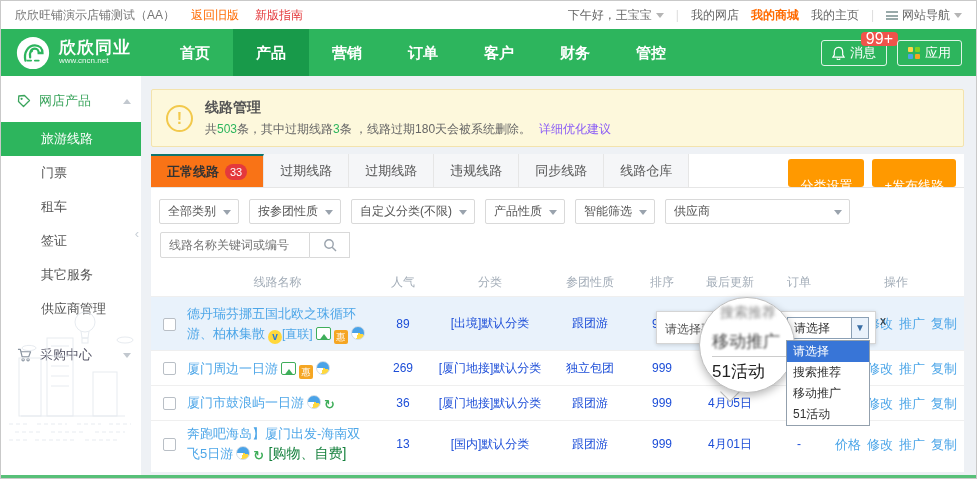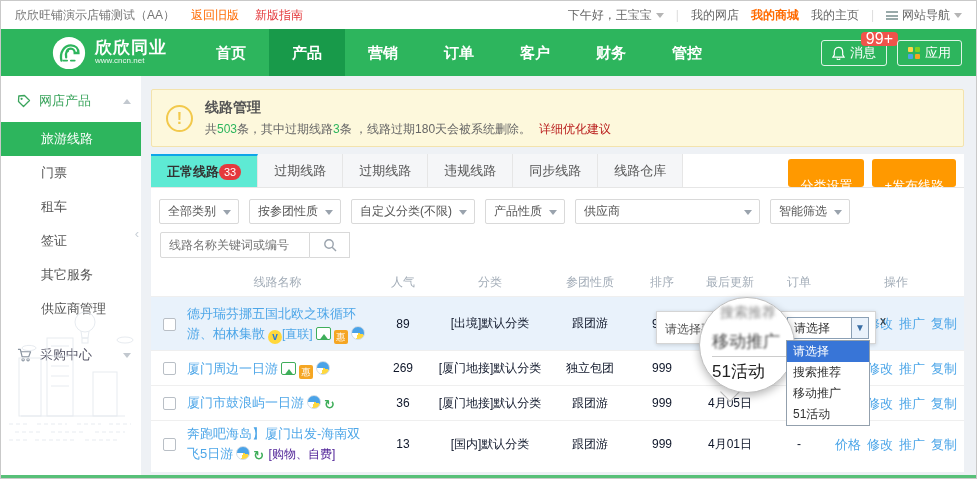--- a/index.html
+++ b/index.html
@@ -12,21 +12,21 @@
   .topbar .right { margin-left:auto; display:flex; align-items:center; gap:12px; padding-right:14px; }
   .lnk-orange { color:#ff6a00; cursor:pointer; }
   .lnk-red { color:#e4393c; cursor:pointer; }
   .lnk-gray { color:#666; cursor:pointer; }
   .caret-dn { display:inline-block; width:0; height:0; border-left:4px solid transparent; border-right:4px solid transparent; border-top:5px solid #b5b5b5; margin-left:4px; vertical-align:1px; }
   .vdiv { color:#ddd; }
   .hamb { display:inline-block; width:12px; height:9px; border-top:2px solid #9aa; border-bottom:2px solid #9aa; position:relative; margin-right:4px; vertical-align:-1px; }
   .hamb::after { content:''; position:absolute; left:0; top:2.5px; width:12px; height:2px; background:#9aa; }
 
   
-  .nav { position:absolute; left:0; top:28px; width:100%; height:47px; background:#2db55d; display:flex; align-items:stretch;padding-left:36px; }
+  .nav { position:absolute; left:0; top:28px; width:100%; height:47px; background:#2db55d; display:flex; align-items:stretch; }
   .brand { display:flex; align-items:center; gap:8px; padding:0 26px 0 14px; }
   .brand-txt { color:#fff; line-height:1.05; }
   .brand-name { font-size:17px; font-weight:bold; letter-spacing:1px; }
   .brand-url { font-size:8px; opacity:.9; }
   .nav-items { display:flex; }
   .nav-item { color:#fff; font-size:15px; font-weight:bold; line-height:47px; padding:0 23px; cursor:pointer; }
   .nav-item.active { background:#189a4a; }
   .nav-right { margin-left:auto; display:flex; align-items:center; gap:10px; padding-right:14px; }
   .nav-btn { position:relative; border:1px solid rgba(255,255,255,.85); border-radius:3px; color:#fff; font-size:13px; height:26px; display:flex; align-items:center; gap:5px; padding:0 10px; cursor:pointer; }
   .badge99 { position:absolute; top:-9px; right:-12px; background:#f0534a; color:#fff; font-size:16px; line-height:14px; padding:0 5px; border-radius:4px; }
@@ -45,26 +45,26 @@
   .sb-collapse { position:absolute; right:2px; top:150px; color:#c8cfd6; font-size:13px; cursor:pointer; }
   .skyline { position:absolute; left:0; bottom:28px; }
 
   
   .main { position:absolute; left:140px; top:75px; right:0; bottom:0; background:#eef1f5; }
   .notice { position:absolute; left:10px; top:13px; right:12px; height:58px; background:#fdf8dc; border:1px solid #f3e3ad; border-radius:2px; display:flex; align-items:center; gap:12px; padding-left:14px; }
   .notice-ic { width:27px; height:27px; border:2px solid #f2c94c; border-radius:50%; color:#f2c94c; font-weight:bold; font-size:16px; text-align:center; line-height:24px; flex:none; }
   .notice-title { font-size:14px; font-weight:bold; color:#555; margin-bottom:4px; }
   .notice-line { font-size:12px; color:#666; }
   .num-green { color:#2db55d; }
-  .lnk-green { color:#b91c1c; cursor:pointer; margin-left:8px; }
+  .lnk-green { color:#8b5cf6; cursor:pointer; margin-left:8px; }
 
   .card { position:absolute; left:10px; top:78px; right:12px; bottom:6px; background:#fff; }
   .tabbar { height:34px; border-bottom:1px solid #e6e6e6; display:flex; }
   .tab { padding:0 16px; line-height:33px; font-size:13px; color:#555; background:#f5f6f8; border-right:1px solid #e6e6e6; cursor:pointer; }
-  .tab.active { background:#5eead4; border-top:2px solid #0ea5e9; line-height:29px; font-weight:bold; color:#333; display:flex; align-items:center; }
+  .tab.active { background:#f97316; border-top:2px solid #0f766e; line-height:29px; font-weight:bold; color:#333; display:flex; align-items:center; gap:6px; }
   .tab-badge { background:#e4393c; color:#fff; font-size:11px; line-height:16px; padding:0 5px; border-radius:9px; font-weight:normal; }
   .card-btns { position:absolute; right:8px; top:5px; display:flex; gap:8px; }
   .obtn { background:#ff9900; color:#fff; font-size:13px; height:25px; line-height:25px; padding:14px 12px; border-radius:3px; border:none; cursor:pointer; }
 
   .filters { position:absolute; left:8px; top:45px; display:flex; gap:10px; }
   .fbox { position:relative; height:25px; line-height:23px; border:1px solid #d9d9d9; border-radius:2px; background:#fff; font-size:12px; color:#555; padding:0 22px 0 8px; cursor:pointer; }
   .fbox .fc { position:absolute; right:7px; top:10px; width:0; height:0; border-left:4px solid transparent; border-right:4px solid transparent; border-top:5px solid #9aa3ad; }
   .fbox.wide { width:185px; }
 
   .searchrow { position:absolute; left:9px; top:78px; display:flex; }
@@ -78,25 +78,25 @@
   .trow.hl { background:#e9f2fb; }
   .c-check { width:36px; text-align:center; flex:none; }
   .c-name { width:185px; flex:none; line-height:19px; padding-right:4px; }
   .c-pop { width:62px; text-align:center; flex:none; }
   .c-cat { width:112px; text-align:center; flex:none; }
   .c-join { width:88px; text-align:center; flex:none; }
   .c-sort { width:56px; text-align:center; flex:none; }
   .c-upd { width:80px; text-align:center; flex:none; }
   .c-ord { width:58px; text-align:center; flex:none; }
   .c-ops { flex:1; text-align:center; }
-  .cell { font-size:12px; color:#0f172a; }
+  .cell { font-size:12px; color:#1d4ed8; }
   .cb { display:inline-block; width:13px; height:13px; border:1px solid #b9bfc6; border-radius:2px; background:#fff; vertical-align:middle; cursor:pointer; }
   a.nm { color:#4da6e8; font-size:13px; text-decoration:none; cursor:pointer; }
   .tag-blue { color:#4da6e8; font-size:12px; }
-  .tag-orange { color:#4c1d95; font-size:12px; }
+  .tag-orange { color:#15803d; font-size:14px; }
   .op { color:#4da6e8; font-size:13px; margin:0 3px; cursor:pointer; text-decoration:none; }
   .ic { display:inline-block; vertical-align:-2px; margin-left:3px; }
   .ic-v { width:14px; height:14px; border-radius:50%; background:#ffd83d; color:#2b7bd6; font-size:10px; line-height:14px; text-align:center; font-weight:bold; }
   .ic-img { width:15px; height:13px; border:1px solid #3fae5a; border-radius:2px; position:relative; overflow:hidden; background:#fff; }
   .ic-img::after { content:''; position:absolute; left:1px; bottom:-3px; width:0; height:0; border-left:6px solid transparent; border-right:6px solid transparent; border-bottom:8px solid #3fae5a; }
   .ic-coupon { width:14px; height:14px; background:#f5a623; border-radius:2px; color:#fff; font-size:9px; line-height:14px; text-align:center; }
   .ic-globe { width:14px; height:14px; border-radius:50%; background:conic-gradient(#4aa3e8 0 30%, #ffd83d 30% 55%, #fff 55% 75%, #4aa3e8 75%); border:1px solid #d0dbe6; }
   .ic-sync { color:#3fae5a; font-size:13px; font-weight:bold; }
 
   
@@ -254,22 +254,22 @@
       <div class="card-btns">
         <button class="obtn">分类设置</button>
         <button class="obtn">+发布线路</button>
       </div>
 
       <div class="filters">
         <div class="fbox"><span>全部类别</span><span class="fc"></span></div>
         <div class="fbox"><span>按参团性质</span><span class="fc"></span></div>
         <div class="fbox"><span>自定义分类(不限)</span><span class="fc"></span></div>
         <div class="fbox"><span>产品性质</span><span class="fc"></span></div>
+        <div class="fbox"><span>智能筛选</span><span class="fc"></span></div>
         <div class="fbox wide"><span>供应商</span><span class="fc"></span></div>
-        <div class="fbox"><span>智能筛选</span><span class="fc"></span></div>
       </div>
 
       <div class="searchrow">
         <input class="sinput" placeholder="线路名称关键词或编号" style="">
         <button class="sbtn">
           <svg width="14" height="14" viewBox="0 0 14 14">
             <circle cx="6" cy="6" r="4.2" fill="none" stroke="#9aa3ad" stroke-width="1.4"></circle>
             <path d="M9.2 9.2 L13 13" stroke="#9aa3ad" stroke-width="1.4"></path>
           </svg>
         </button>

